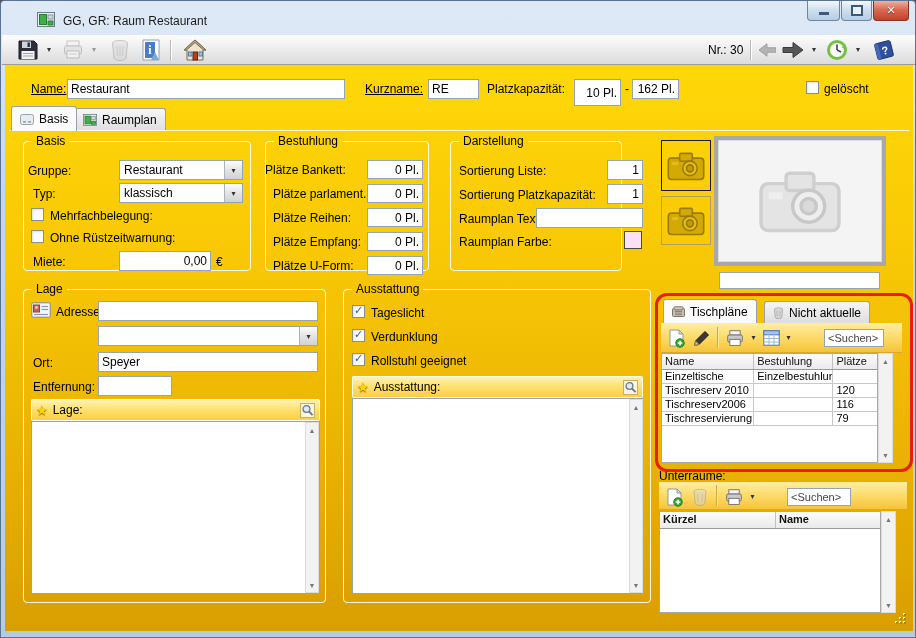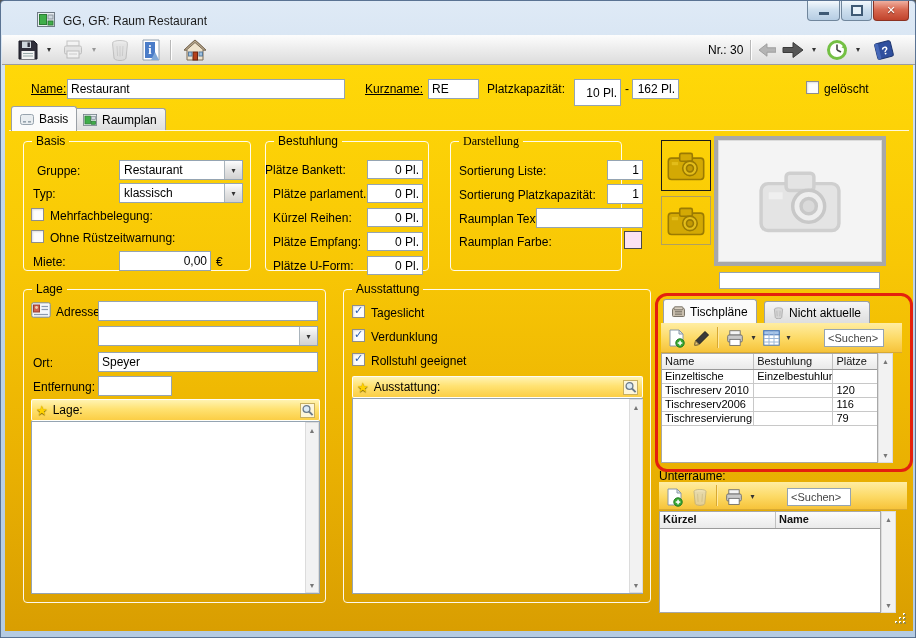--- a/index.html
+++ b/index.html
@@ -206,21 +206,21 @@
       <rect x="2.5" y="2.5" width="7" height="10" fill="#3fae49" stroke="#2c7c34"></rect>
       <rect x="11" y="3" width="5" height="4" fill="#cfd8df" stroke="#8b969e"></rect>
       <rect x="11" y="9" width="5" height="4" fill="#3fae49" stroke="#2c7c34"></rect>
     </svg>
     <span>Raumplan</span>
   </div>
 
   <fieldset class="fs" style="left:22px;top:133px;width:228px;height:137px;">
     <legend>Basis</legend>
   </fieldset>
-  <span class="abs lbl" style="left:36px;top:163px;">Gruppe:</span>
+  <span class="abs lbl" style="left:27px;top:163px;">Gruppe:</span>
   <div class="combo" style="left:118px;top:159px;width:124px;height:20px;">
     <span class="combo-val">Restaurant</span>
     <span class="combo-btn">▾</span>
   </div>
   <span class="abs lbl" style="left:32px;top:186px;">Typ:</span>
   <div class="combo" style="left:118px;top:182px;width:124px;height:20px;">
     <span class="combo-val">klassisch</span>
     <span class="combo-btn">▾</span>
   </div>
   <span class="cb" style="left:30px;top:207px;"></span>
@@ -231,28 +231,28 @@
   <input class="inp inp-r" style="left: 118px; top: 250px; width: 92px; height: 20px;" readonly="" value="0,00">
   <span class="abs lbl" style="left:215px;top:254px;">€</span>
 
   <fieldset class="fs" style="left:264px;top:133px;width:164px;height:137px;">
     <legend>Bestuhlung</legend>
   </fieldset>
   <span class="abs lbl" style="left:264px;top:162px;">Plätze Bankett:</span>
   <input class="inp inp-r" style="left: 366px; top: 159px; width: 56px; height: 19px;" readonly="" value="0 Pl.">
   <span class="abs lbl" style="left:272px;top:186px;">Plätze parlament.:</span>
   <input class="inp inp-r" style="left: 366px; top: 183px; width: 56px; height: 19px;" readonly="" value="0 Pl.">
-  <span class="abs lbl" style="left:272px;top:210px;">Kürzel Reihen:</span>
+  <span class="abs lbl" style="left:272px;top:210px;">Plätze Reihen:</span>
   <input class="inp inp-r" style="left: 366px; top: 207px; width: 56px; height: 19px;" readonly="" value="0 Pl.">
   <span class="abs lbl" style="left:272px;top:234px;">Plätze Empfang:</span>
   <input class="inp inp-r" style="left: 366px; top: 231px; width: 56px; height: 19px;" readonly="" value="0 Pl.">
   <span class="abs lbl" style="left:272px;top:258px;">Plätze U-Form:</span>
   <input class="inp inp-r" style="left: 366px; top: 255px; width: 56px; height: 19px;" readonly="" value="0 Pl.">
 
-  <fieldset class="fs" style="left:449px;top:133px;width:172px;height:137px;font-family:Liberation Serif, serif;">
+  <fieldset class="fs" style="left:449px;top:133px;width:172px;height:137px;">
     <legend>Darstellung</legend>
   </fieldset>
   <span class="abs lbl" style="left:458px;top:163px;">Sortierung Liste:</span>
   <input class="inp inp-r" style="left: 606px; top: 159px; width: 36px; height: 20px;" readonly="" value="1">
   <span class="abs lbl" style="left:458px;top:187px;">Sortierung Platzkapazität:</span>
   <input class="inp inp-r" style="left: 606px; top: 183px; width: 36px; height: 20px;" readonly="" value="1">
   <span class="abs lbl" style="left:458px;top:211px;">Raumplan Text:</span>
   <input class="inp" style="left: 535px; top: 207px; width: 107px; height: 20px;" readonly="" value="">
   <span class="abs lbl" style="left:458px;top:234px;">Raumplan Farbe:</span>
   <div class="swatch" style="left:623px;top:230px;width:18px;height:18px;background:#fbe2f2;"></div>

